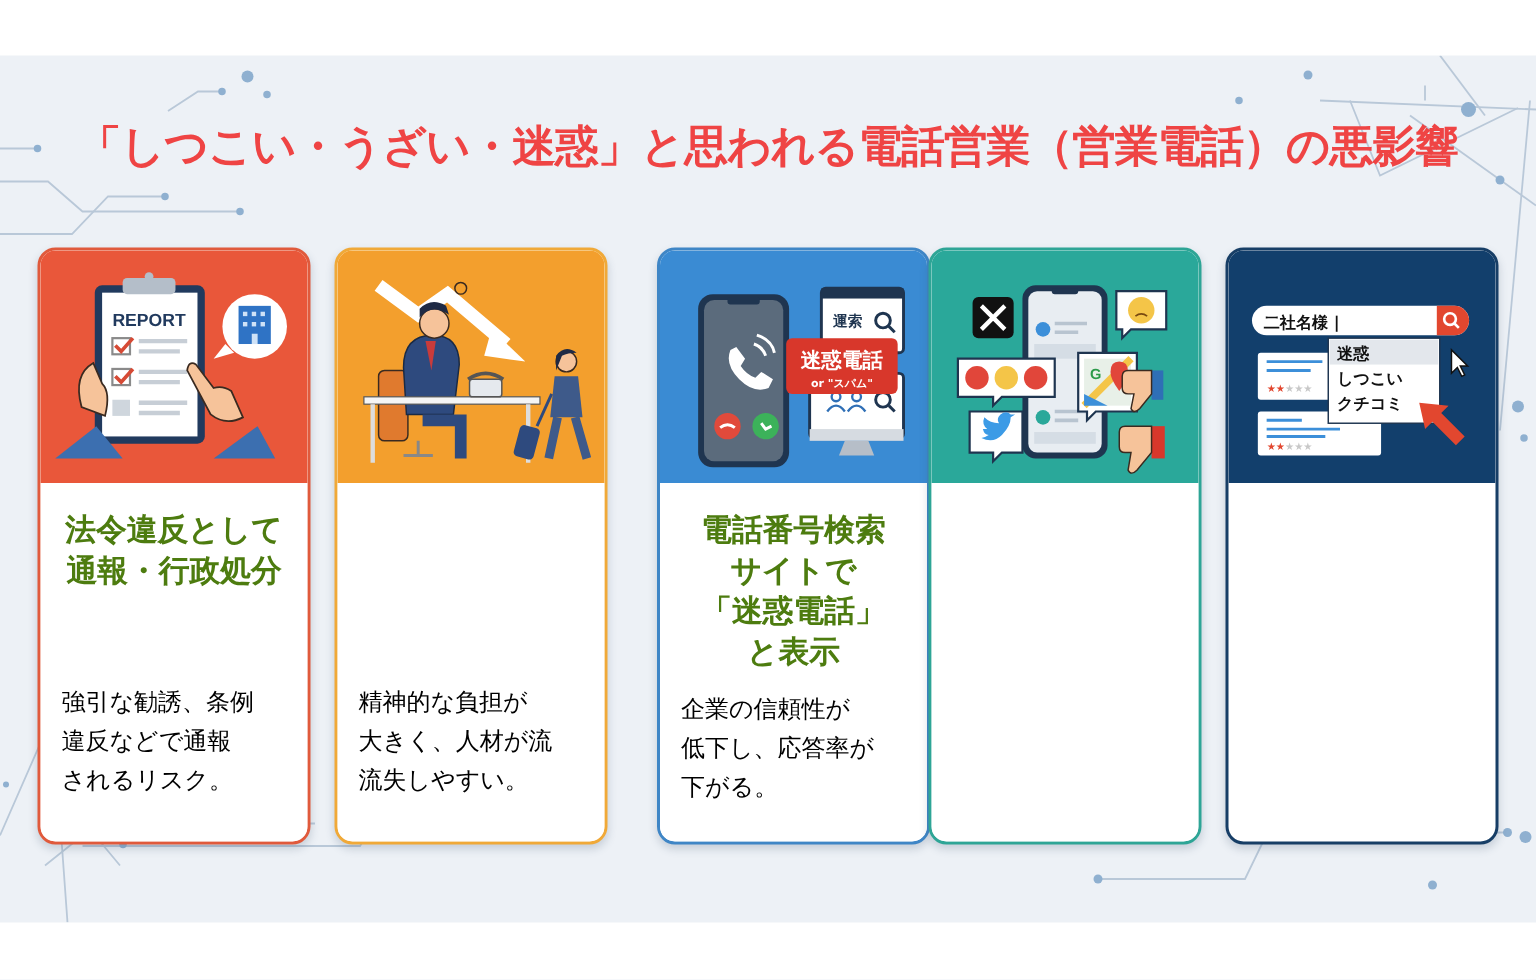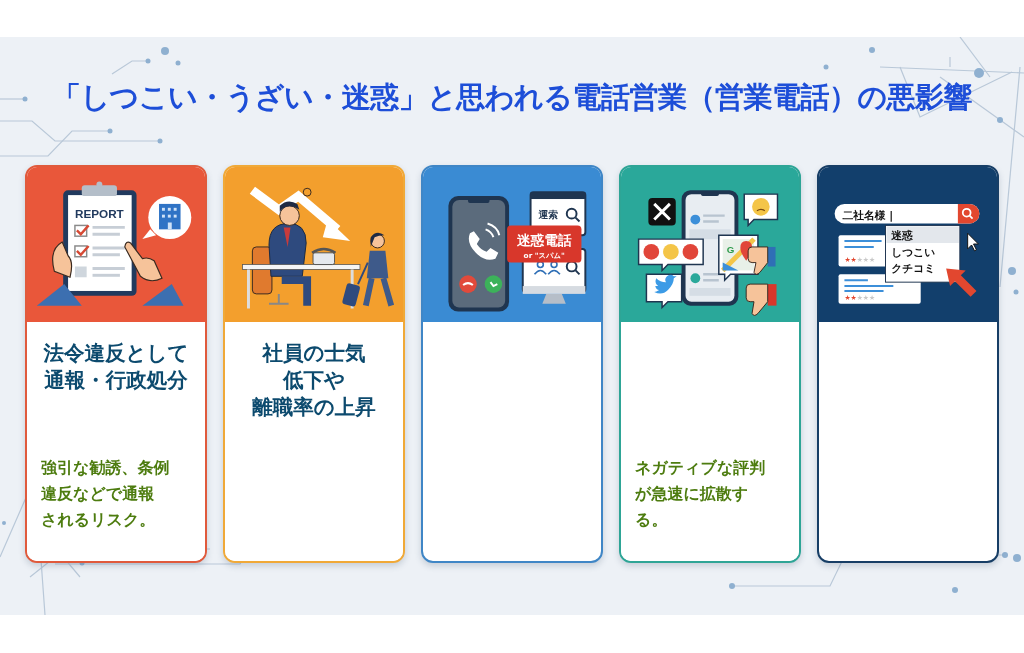--- a/index.html
+++ b/index.html
@@ -1,33 +1,33 @@
 <!DOCTYPE html>
 <html><head>
 <meta charset="utf-8">
 <style>
   html,body{margin:0;padding:0;}
   body{width:1024px;height:653px;background:#ffffff;position:relative;overflow:hidden;
        font-family:"DejaVu Sans","Liberation Sans",sans-serif;}
   .panel{position:absolute;left:0;top:37px;width:1024px;height:578px;background:#edf1f6;overflow:hidden;}
   .deco{position:absolute;left:0;top:0;width:1024px;height:578px;}
   .title{position:absolute;left:0;top:78px;width:1024px;text-align:center;font-weight:bold;
-         font-size:29px;letter-spacing:-0.5px;color:#1d4ed8;white-space:nowrap;}
+         font-size:29px;letter-spacing:-0.5px;color:#ef4444;white-space:nowrap;}
   .card{position:absolute;top:165px;width:182px;height:398px;border-radius:12px;overflow:hidden;
         box-shadow:0 3px 6px rgba(60,80,110,0.22);border:2px solid;box-sizing:border-box;background:#fff;padding-left:26px;}
   .card .illus{position:absolute;left:0;top:0;width:100%;height:155px;}
   .card .illus svg{width:100%;height:100%;display:block;}
   .card .body{position:absolute;left:0;top:155px;width:100%;bottom:0;background:#fff;}
   .card .head{position:absolute;left:0;top:18px;width:100%;text-align:center;font-weight:bold;
-              font-size:20.5px;line-height:27px;color:#0c4a6e;white-space:pre-line;}
-  .card .desc{position:absolute;left:14px;right:8px;font-weight:bold;font-size:16px;line-height:26px;
-              color:#4d7c0f;white-space:pre-line;}
+              font-size:20.5px;line-height:27px;color:#4d7c0f;white-space:pre-line;}
+  .card .desc{position:absolute;left:14px;right:8px;font-weight:normal;font-size:16px;line-height:26px;
+              color:#000000;white-space:pre-line;}
   .c1{left:25px;border-color:#e05a3c;} .c1 .illus{background:#e9573a;}
   .c2{left:223px;border-color:#f0a938;} .c2 .illus{background:#f39f2d;}
-  .c3{left:421px;border-color:#3f86c6;} .c3 .illus{background:#3a8bd3;}
+  .c3{left:438px;border-color:#3f86c6;} .c3 .illus{background:#3a8bd3;}
   .c4{left:619px;border-color:#2ea596;} .c4 .illus{background:#2aa89a;}
   .c5{left:817px;border-color:#173e66;} .c5 .illus{background:#123f6c;}
 </style>
 </head>
 <body>
 
 <div class="panel">
   <svg class="deco" viewBox="0 0 1024 578">
     <g stroke="#b9c8d8" stroke-width="1.2" fill="none">
       <path d="M0 62 H25"></path>
@@ -146,23 +146,23 @@
         <circle cx="156" cy="74" r="7" fill="#f6c39a" stroke="#3a2a20" stroke-width="1"></circle>
         <path d="M149 70 q6 -8 14 -2 q-6 0 -10 2 l-4 10z" fill="#1f2a44"></path>
         <path d="M148 84 h16 l3 28 h-22 z" fill="#3e5a8a"></path>
         <path d="M150 112 l-6 28 M162 112 l8 28" stroke="#3e5a8a" stroke-width="6"></path>
         <rect x="122" y="118" width="14" height="22" rx="3" fill="#2e4a7e" transform="rotate(15 129 129)"></rect>
         <path d="M146 96 L136 118" stroke="#2e4a7e" stroke-width="2"></path>
       </g>
     </svg>
   </div>
   <div class="body">
-    <div class="head">社員の士気
-低下や
-離職率の上昇</div>
+    <div class="desc" style="top:133px">精神的な負担が
+大きく、人材が流
+流失しやすい。</div>
   </div>
 </div>
 
 <div class="card c3">
   <div class="illus">
     <svg viewBox="0 0 182 155">
       <g>
         <rect x="26" y="28" width="62" height="118" rx="10" fill="#1f3550"></rect>
         <rect x="30" y="32" width="54" height="110" rx="7" fill="#5b6b7c"></rect>
         <rect x="46" y="30" width="22" height="5" rx="2" fill="#1f3550"></rect>
@@ -193,20 +193,29 @@
         <circle cx="152" cy="100" r="5" fill="none" stroke="#1f3550" stroke-width="2"></circle>
         <path d="M156 104 l4 4" stroke="#1f3550" stroke-width="2"></path>
       </g>
       <g>
         <rect x="86" y="58" width="76" height="38" rx="4" fill="#d8372b"></rect>
         <text x="124" y="78" text-anchor="middle" font-family="DejaVu Sans, sans-serif" font-weight="bold" font-size="14" fill="#fff">迷惑電話</text>
         <text x="124" y="91" text-anchor="middle" font-family="DejaVu Sans, sans-serif" font-weight="bold" font-size="7.5" fill="#fff">or "スパム"</text>
       </g>
     </svg>
   </div>
+  <div class="body">
+    <div class="head">電話番号検索
+サイトで
+「迷惑電話」
+と表示</div>
+    <div class="desc" style="top:138px">企業の信頼性が
+低下し、応答率が
+下がる。</div>
+  </div>
 </div>
 
 <div class="card c4">
   <div class="illus">
     <svg viewBox="0 0 182 155">
       <g>
         <rect x="62" y="22" width="58" height="118" rx="9" fill="#1f3550"></rect>
         <rect x="66" y="26" width="50" height="110" rx="6" fill="#e8edf2"></rect>
         <rect x="82" y="24" width="18" height="4" rx="2" fill="#1f3550"></rect>
         <circle cx="76" cy="52" r="5" fill="#3c8fd9"></circle>
@@ -245,23 +254,20 @@
       </g>
       <g>
         <rect x="150" y="80" width="8" height="20" fill="#2f6fb6"></rect>
         <path d="M150 80 h-16 q-4 0 -4 4 v8 q0 4 4 4 h4 l-2 10 q2 4 6 0 l8 -10z" fill="#f6c39a" stroke="#3a2a20" stroke-width="1"></path>
         <rect x="150" y="118" width="9" height="22" fill="#d8372b"></rect>
         <path d="M150 118 h-18 q-4 0 -4 4 v10 q0 4 4 4 h4 l-2 12 q2 4 6 0 l10 -12z" fill="#f6c39a" stroke="#3a2a20" stroke-width="1"></path>
       </g>
     </svg>
   </div>
   <div class="body">
-    <div class="desc" style="top:133px">ネガティブな評判
-が急速に拡散す
-る。</div>
   </div>
 </div>
 
 <div class="card c5">
   <div class="illus">
     <svg viewBox="0 0 182 155">
       <rect x="16" y="36" width="148" height="20" rx="10" fill="#fff"></rect>
       <path d="M142 36 h12 a10 10 0 0 1 0 20 h-12 z" fill="#e2472f"></path>
       <circle cx="151" cy="45" r="4" fill="none" stroke="#fff" stroke-width="1.8"></circle>
       <path d="M154 48 l3 3" stroke="#fff" stroke-width="1.8"></path>

